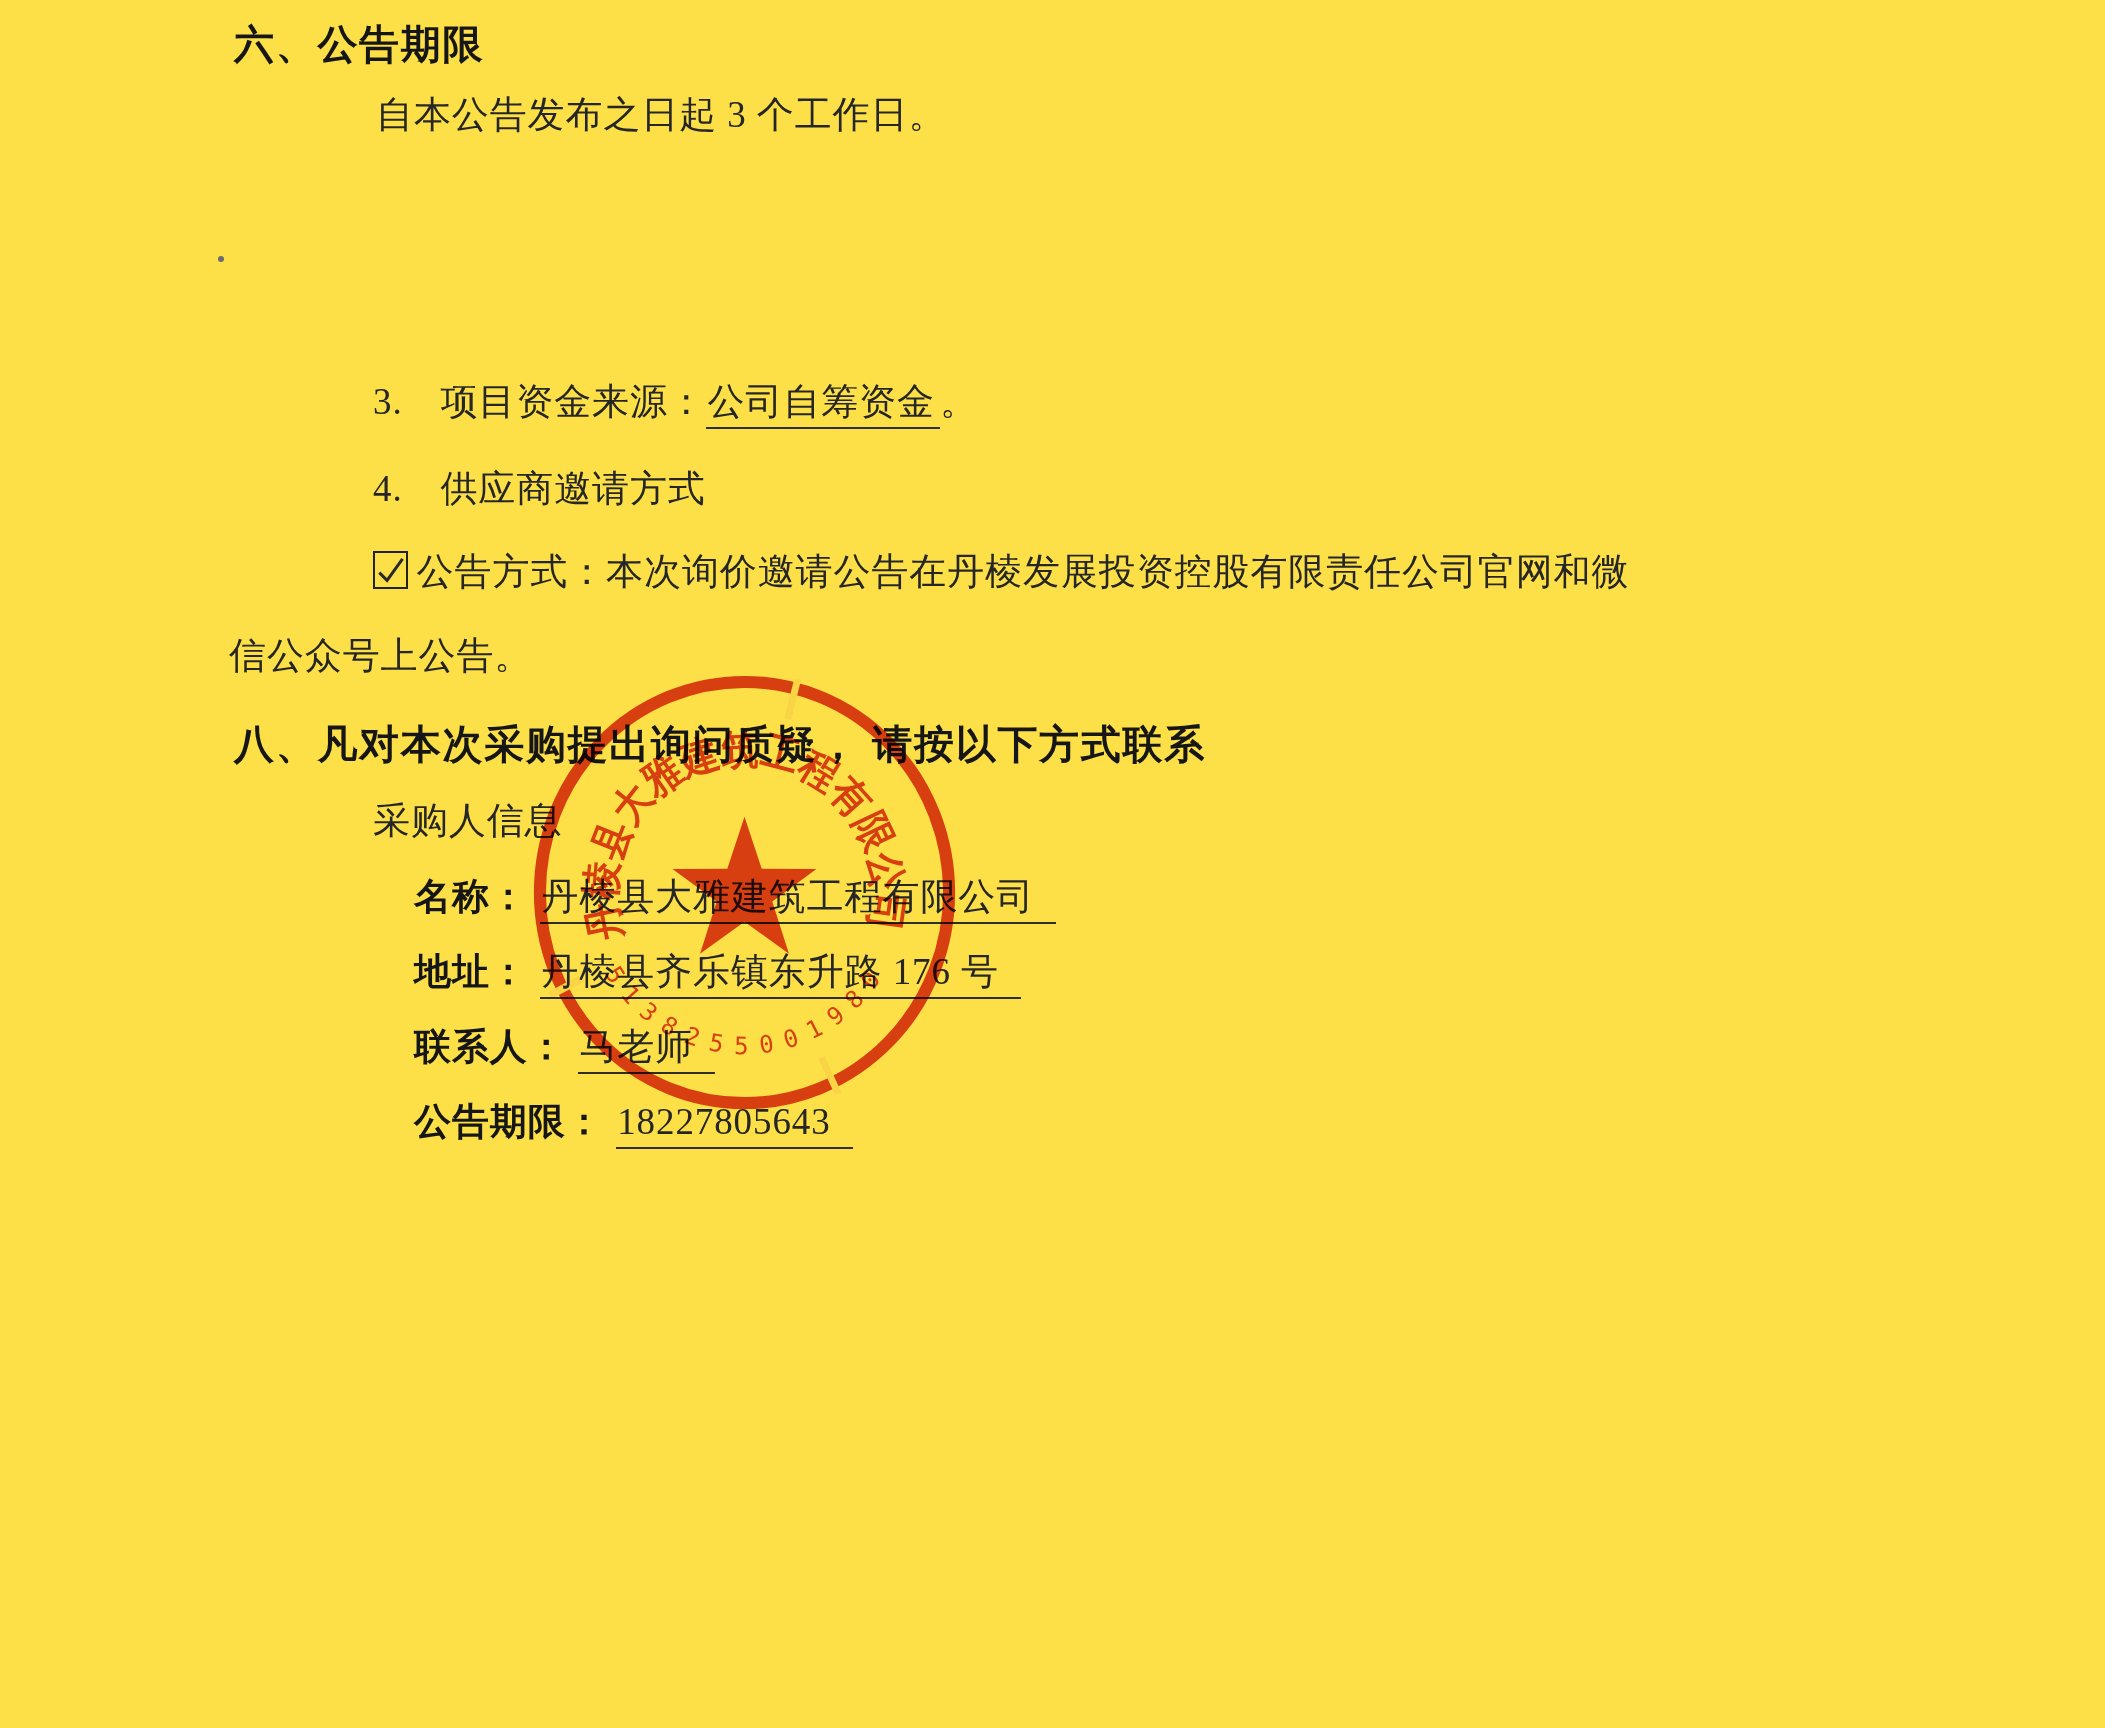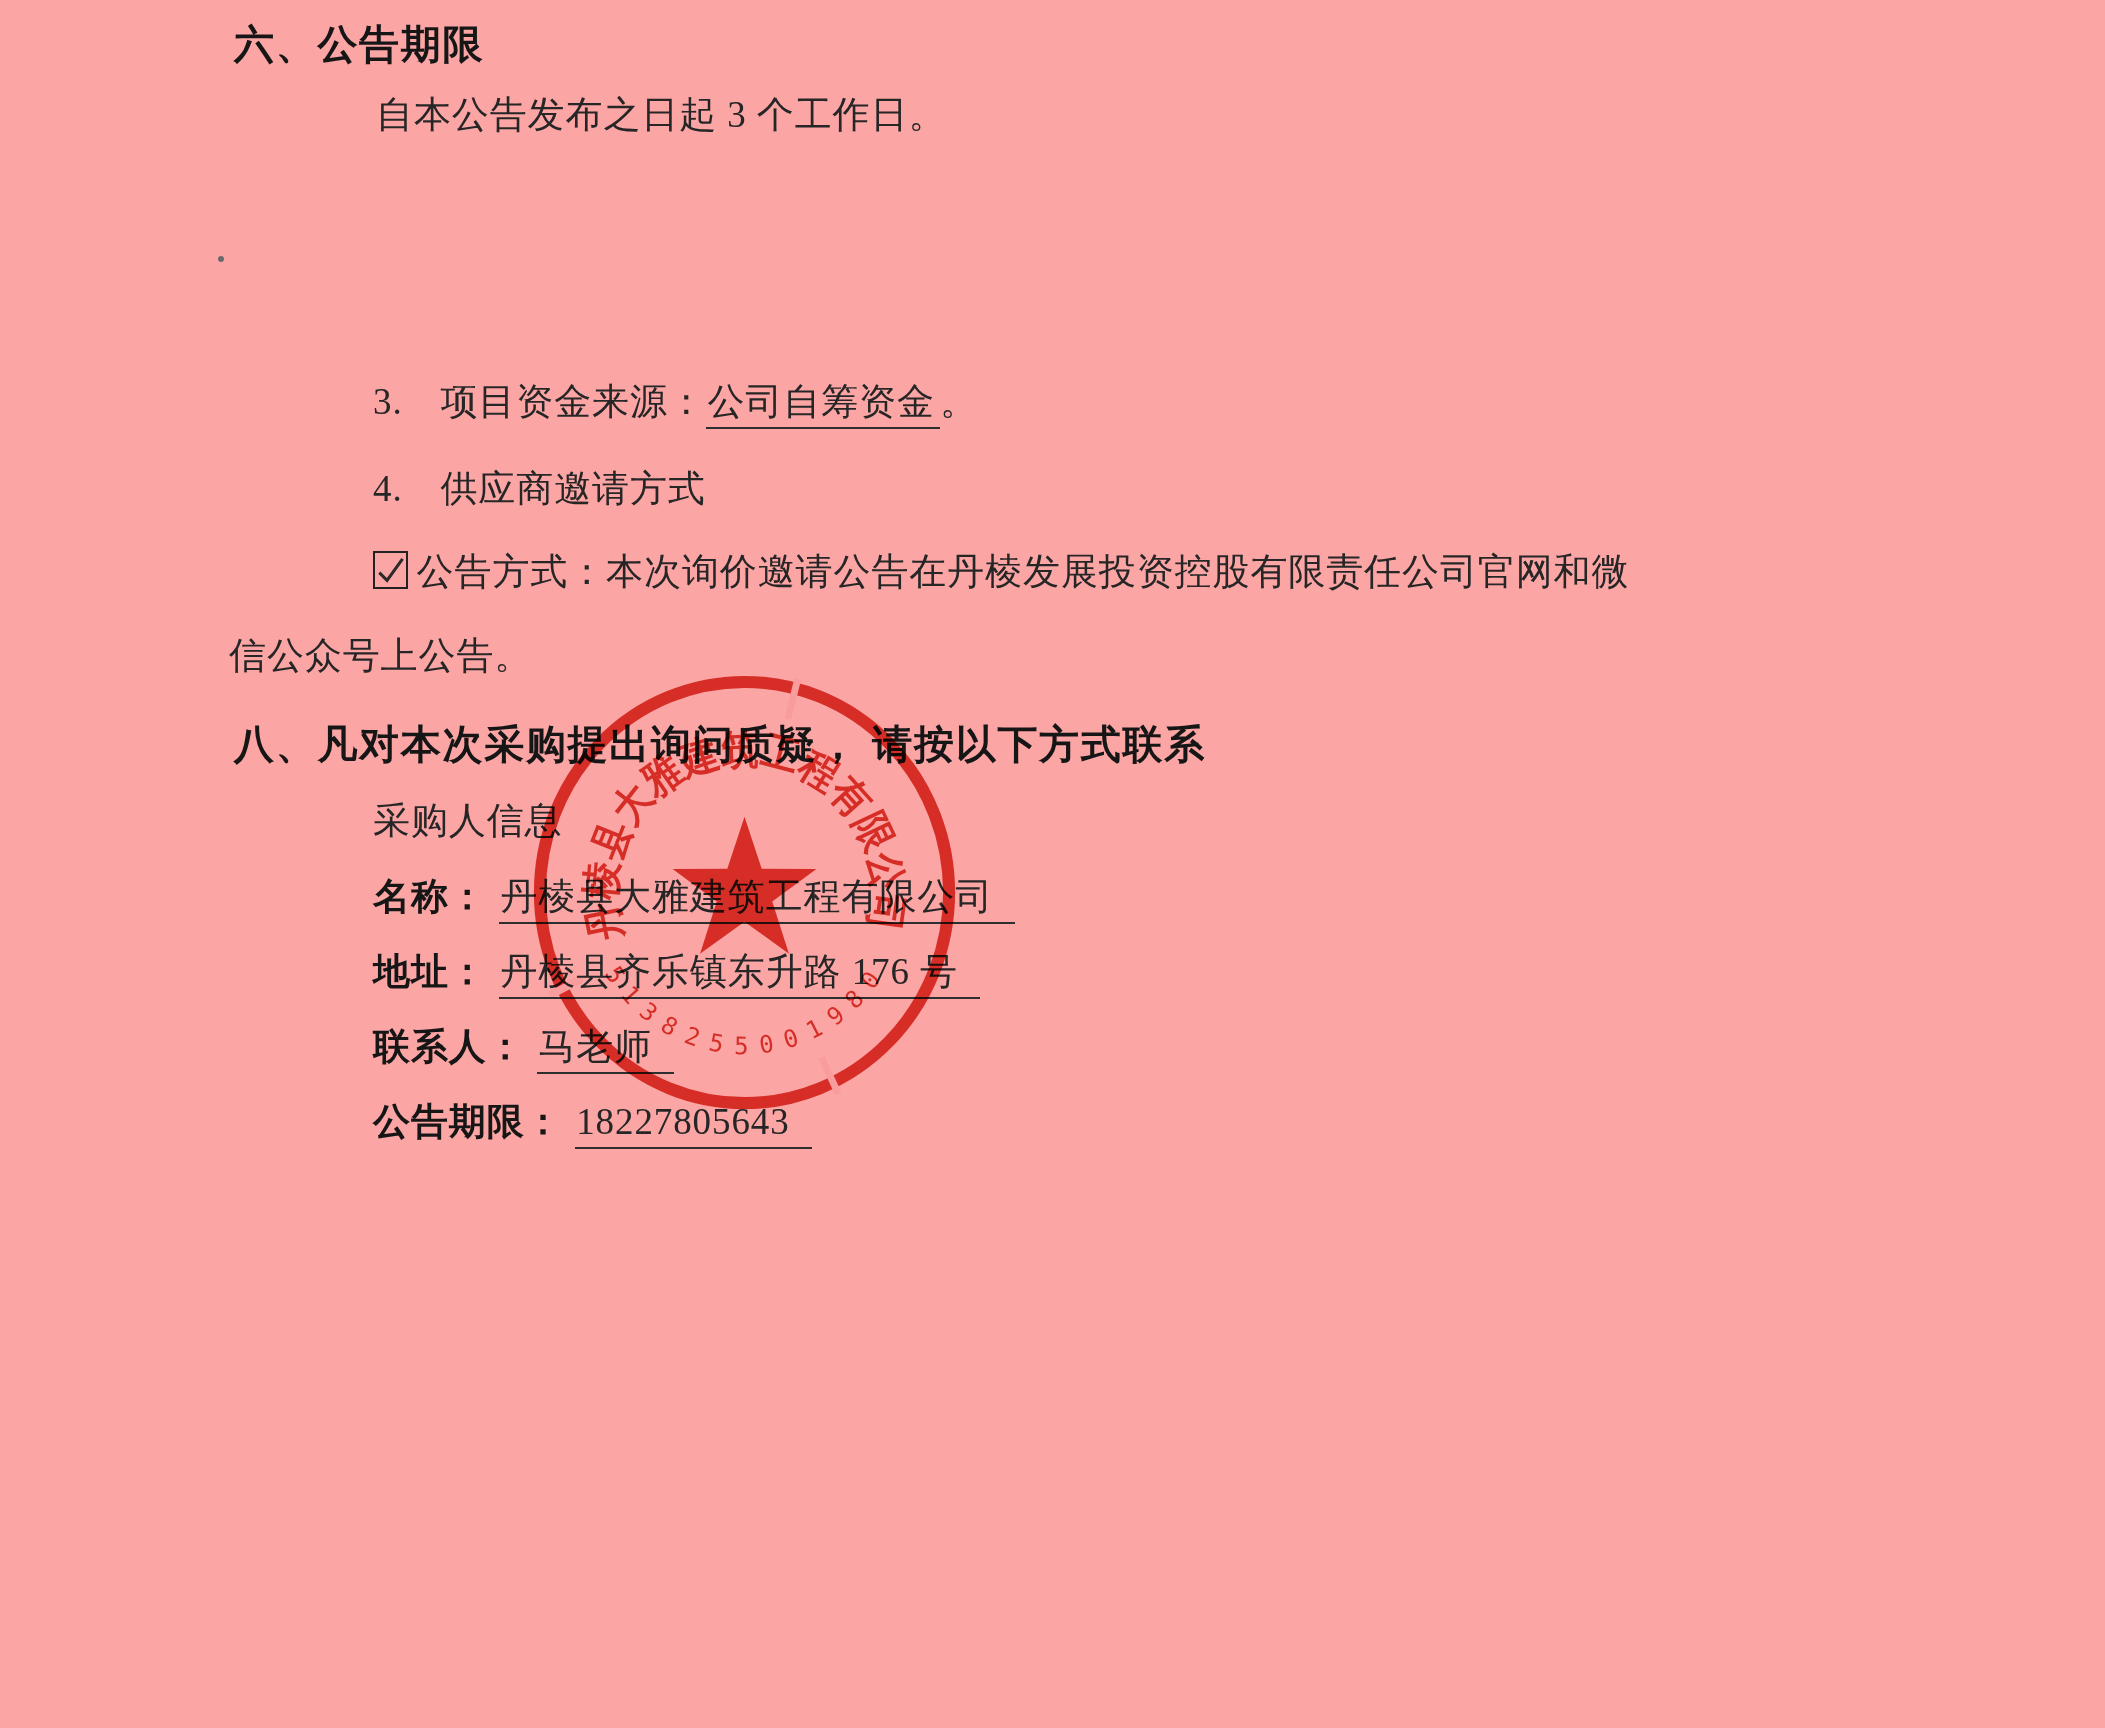--- a/index.html
+++ b/index.html
@@ -4,21 +4,21 @@
 <style>
   html,body{margin:0;padding:0;}
   body{
     width:2105px;height:1729px;
     font-family:"Liberation Serif","DejaVu Serif",serif;
     background:#e8e8e8;
   }
   .page{
     position:relative;
     width:2105px;height:1729px;
-    background:#fca5a5;
+    background:#fde047;
     overflow:hidden;
     color:#242424;
   }
   .line{
     position:absolute;
     white-space:nowrap;
     font-size:37px;
     line-height:1.25;
     letter-spacing:0.9px;
     color:#262626;
@@ -28,20 +28,21 @@
     font-weight:700;
     font-size:40px;
     color:#161616;
     letter-spacing:1.7px;
   }
   .lbl{
     font-family:"Liberation Sans","DejaVu Sans",sans-serif;
     font-weight:700;
     color:#161616;
     margin-right:12px;
+    margin-left:41px;
   }
   .u{
     border-bottom:2.6px solid #2e2e2e;
     padding:0 22.4px 5.2px 1.7px;
   }
   .u-tight{
     border-bottom:2.6px solid #2e2e2e;
     padding:0 5.2px 5.2px 1.7px;
   }
   .cb{

